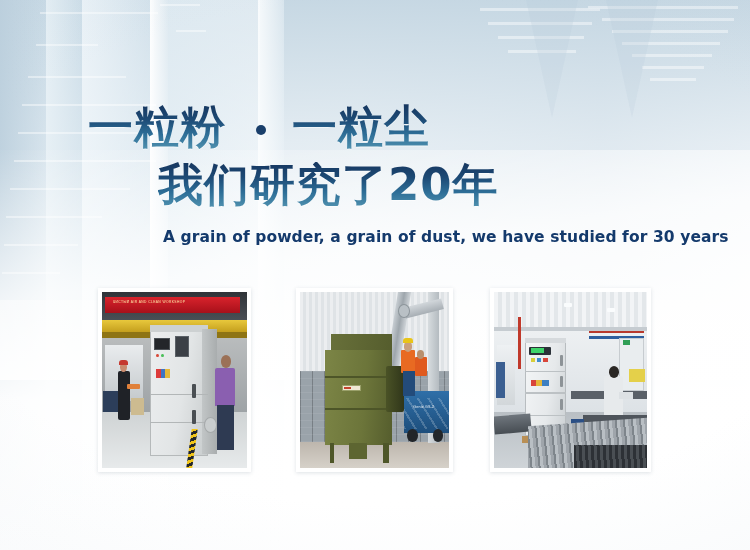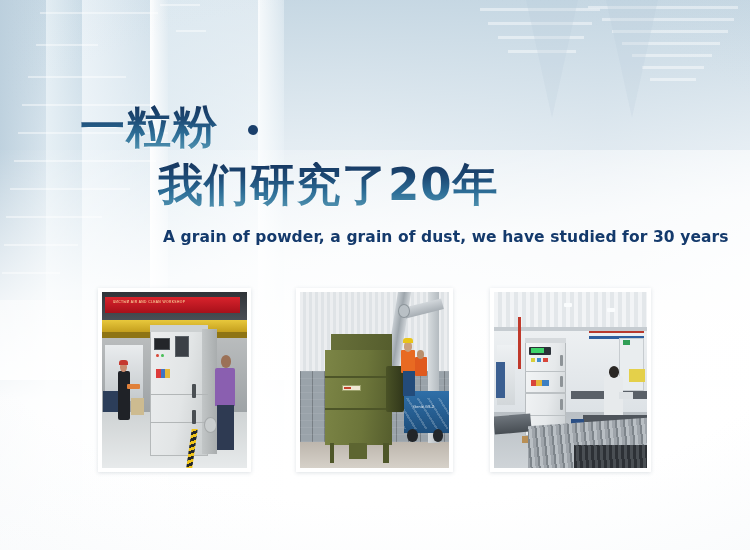--- a/index.html
+++ b/index.html
@@ -70,21 +70,21 @@
   }
 
   
   .copy { position:absolute; left:0; top:0; width:750px; }
 
   .headline-row {
     position:absolute;
     display:flex; align-items:center;
     white-space:nowrap;
   }
-  .headline-1 { left:80px; top:104px;justify-content:center; }
+  .headline-1 { left:88px; top:104px;justify-content:center; }
   .headline-2 { left:158px; top:162px; }
 
   .cn {
     font-family:"DejaVu Sans", sans-serif;
     font-weight:700;
     font-size:45px;
     line-height:1;
     letter-spacing:1px;
     background:linear-gradient(180deg,#16365f 0%, #1d4a75 34%, #2e6f98 68%, #4f90ae 100%);
     -webkit-background-clip:text; background-clip:text;
@@ -302,20 +302,21 @@
 
   <div class="haze"></div>
   <div class="floor"></div>
   <div class="vignette"></div>
 
   <div class="copy">
 
     <div class="headline-row headline-1">
       <span class="cn">一粒粉</span>
       <span class="dot-sep"></span>
+      <span class="cn">一粒尘</span>
     </div>
 
     <div class="headline-row headline-2">
       <span class="cn">我们研究了20年</span>
     </div>
 
     <div class="subtitle">A grain of powder, a grain of dust, we have studied for 30 years</div>
   </div>
 
   <div class="photos">

